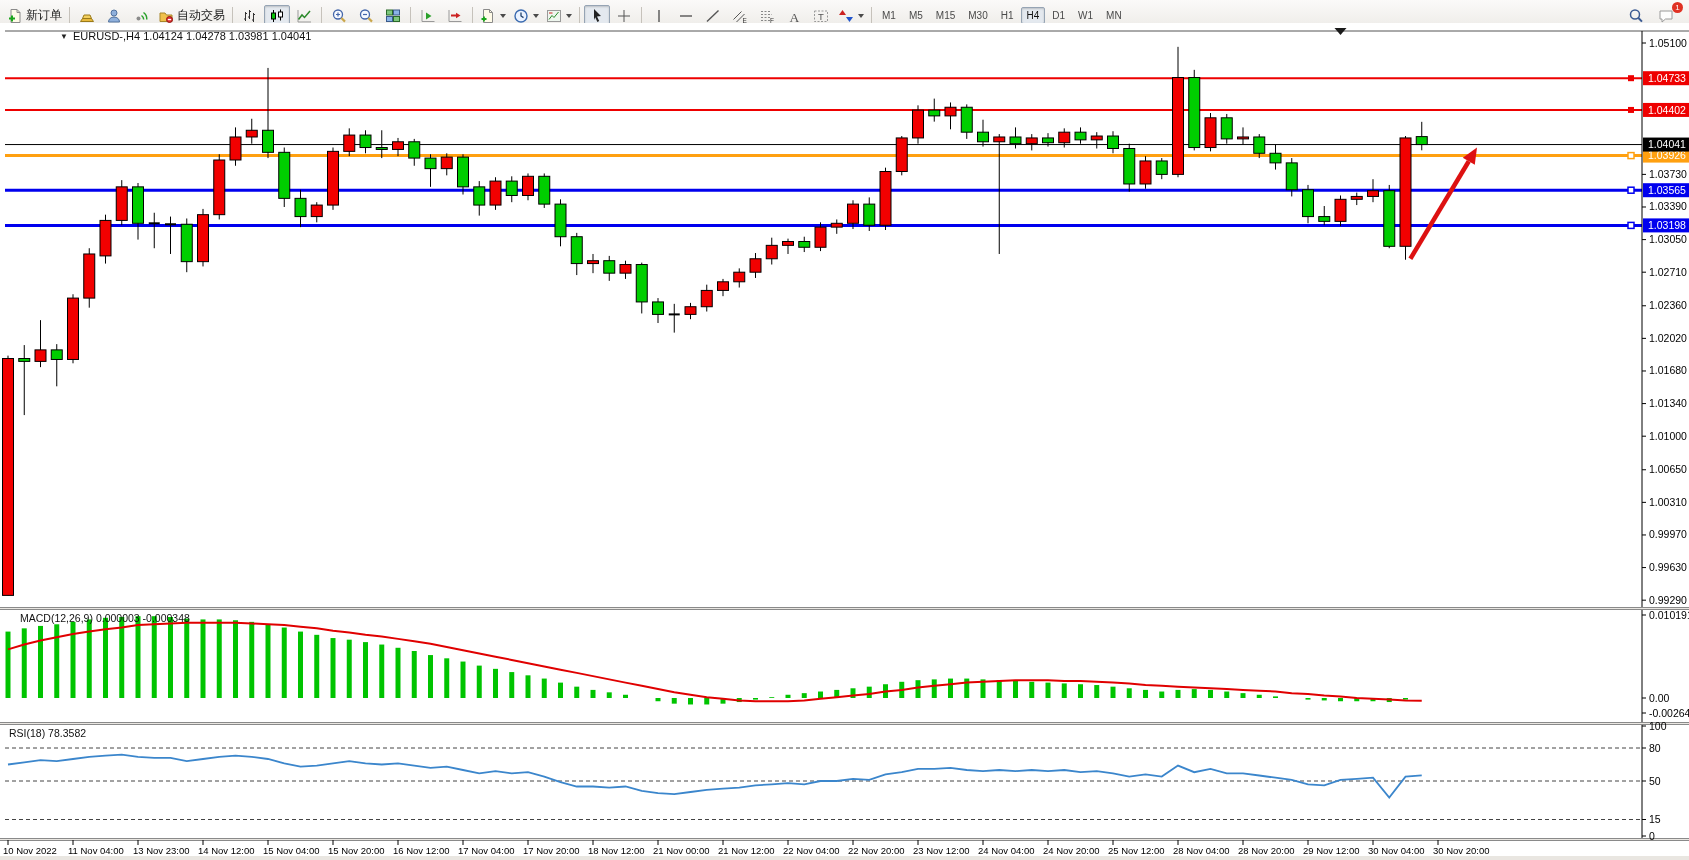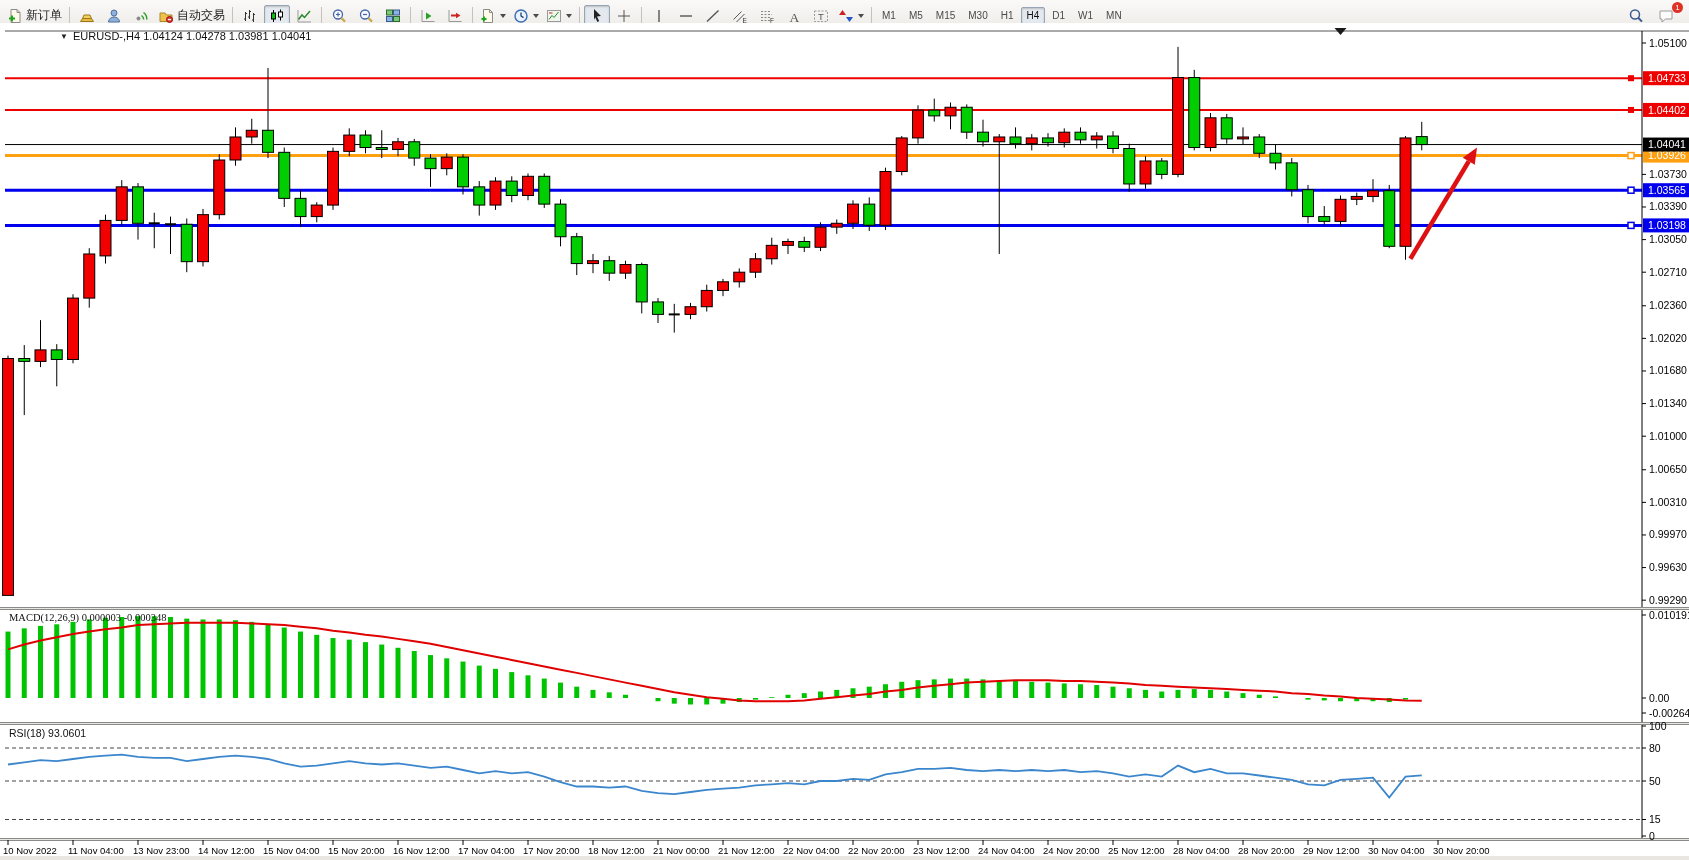--- a/index.html
+++ b/index.html
@@ -20,21 +20,21 @@
   #tb-right{margin-left:auto;display:flex;align-items:center;gap:4px;padding-right:6px;}
   .badge{position:absolute;top:-4px;right:-5px;background:#e03224;color:#fff;font-size:8px;
     width:11px;height:11px;border-radius:6px;display:flex;align-items:center;justify-content:center;}
   .icon-svg{display:block;}
   
   #chart-wrap{position:absolute;left:0;top:23px;width:1689px;height:837px;background:#fff;}
   .ovl{position:absolute;color:#111;white-space:nowrap;z-index:5;}
   #chart-title{left:12px;top:7px;font-size:11px;margin-left:48px;}
   #chart-title .tri{display:inline-block;font-size:8px;color:#222;transform:translateY(-1px);margin-right:5px;}
   #macd-label,#rsi-label{font-size:10.5px;}
-  #macd-label{left:9px;top:589px;font-family:Liberation Serif, serif;}
+  #macd-label{left:20px;top:589px;}
   #rsi-label{left:9px;top:704px;}
   #left-frame{position:absolute;left:0;top:23px;width:4px;height:837px;background:#d6d2cb;border-right:1px solid #a9a49c;}
 </style>
 </head>
 <body>
 
 <div id="toolbar">
     <div class="tbtn">
       <svg class="icon-svg" width="16" height="16" viewBox="0 0 16 16">
         <path d="M4 1.5h6l3 3v10H4z" fill="#fffbe8" stroke="#8a8a8a"></path>
@@ -653,14 +653,14 @@
         <rect x="0" y="833" width="1689" height="4" fill="#e9e6e1"></rect>
       </g>
       <g>
         <line x1="1410.375" y1="235.77499999999966" x2="1468.7790850133142" y2="138.25749105859398" stroke="#dd1111" stroke-width="4.5"></line>
         <polygon points="1477,124.53099999999914 1462.7737451751789,134.66084075191893 1474.7844248514496,141.85414136526904" fill="#dd1111"></polygon>
       </g>
       <polygon points="1334.5,5 1346.5,5 1340.5,12" fill="#1a1a1a"></polygon>
     </svg>
   <div class="ovl" id="chart-title"><span class="tri">▼</span><span>EURUSD-,H4  1.04124 1.04278 1.03981 1.04041</span></div>
   <div class="ovl" id="macd-label"><span>MACD(12,26,9)</span>&nbsp;<span>0.000003 -0.000348</span></div>
-  <div class="ovl" id="rsi-label"><span>RSI(18)</span>&nbsp;<span>93.0601</span></div>
+  <div class="ovl" id="rsi-label"><span>RSI(18)</span>&nbsp;<span>78.3582</span></div>
 </div>
 
 </body></html>

